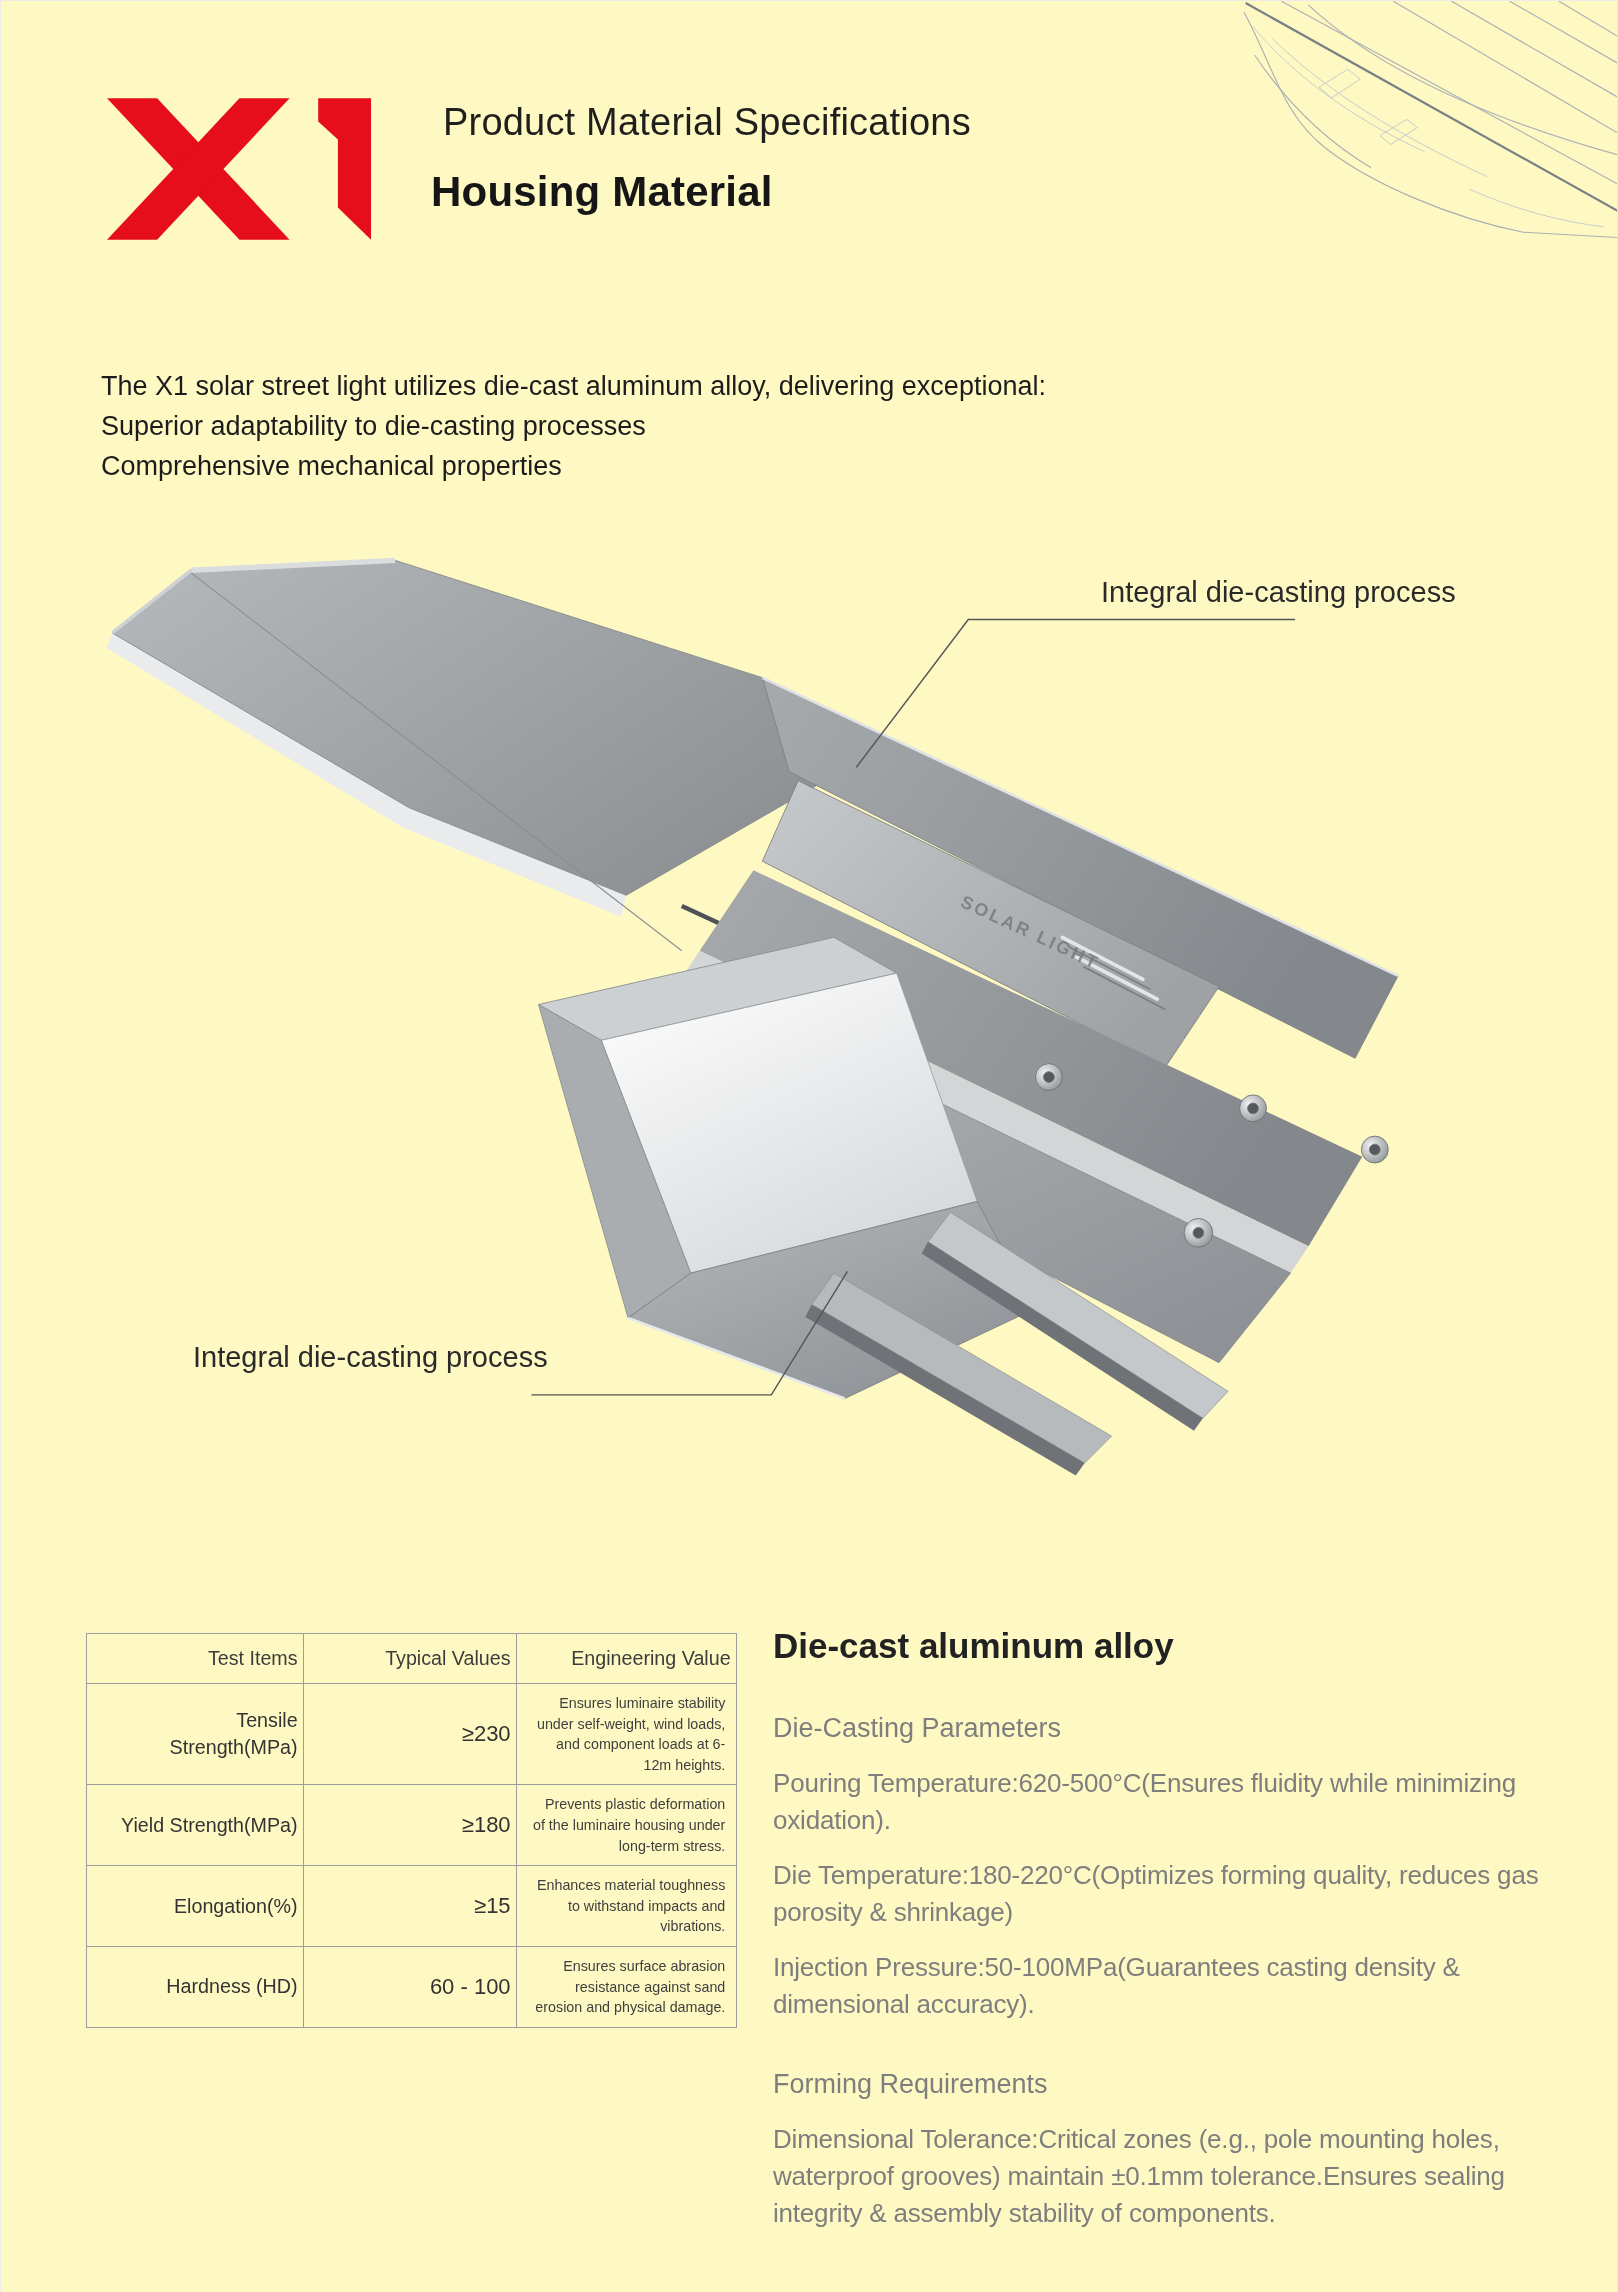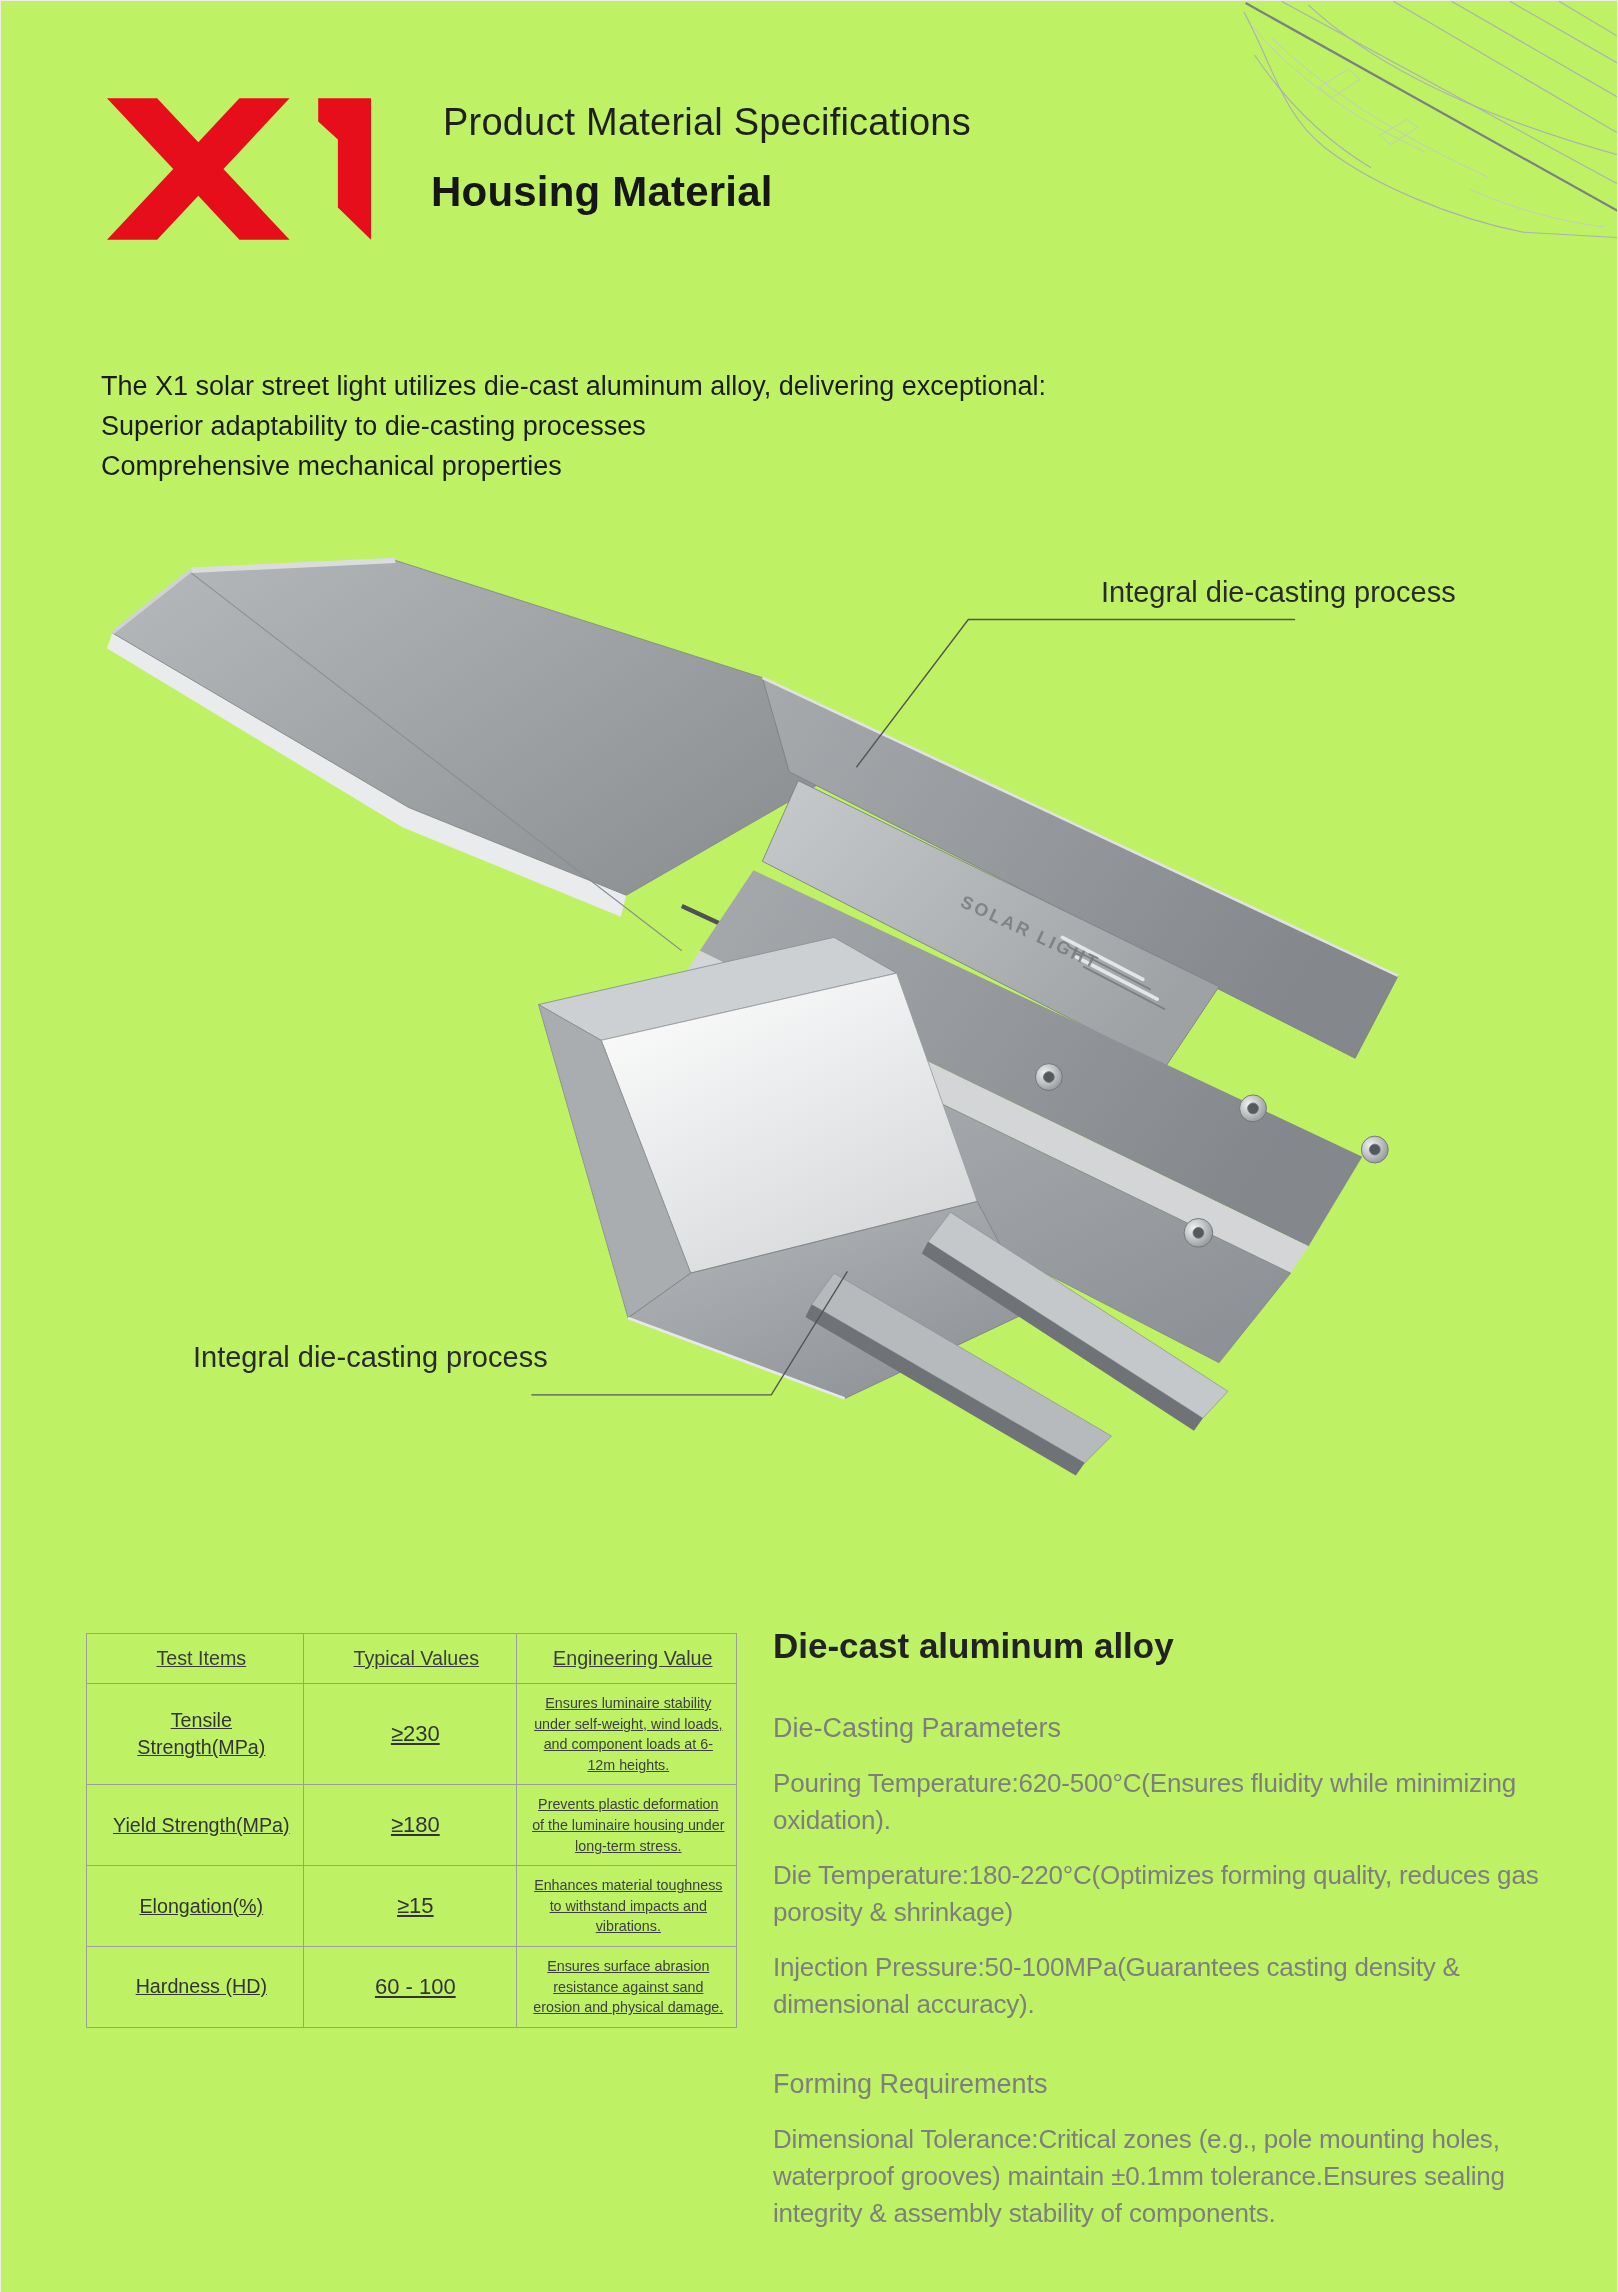--- a/index.html
+++ b/index.html
@@ -1,19 +1,19 @@
 <!DOCTYPE html>
 <html style="font-size:14.3px"><head>
 <meta charset="utf-8">
 <style>
   html,body{margin:0;padding:0;background:#d8d8d4;}
   .page{
     position:relative;
     width:1618px;height:2293px;
-    background:#bef264;
+    background:#fef9c3;
     overflow:hidden;
     font-family:"Liberation Sans","DejaVu Sans",sans-serif;
     border:1.8px solid #edece8;
     box-sizing:border-box;
     margin:0 auto;
   }
   
   .logo{position:absolute;left:106px;top:97px;width:264px;height:142px;}
   .kicker{
     position:absolute;left:442px;top:100px;
@@ -36,23 +36,22 @@
   .callout.bottom{left:192px;top:1340px;}
   
   .spec-table{
     position:absolute;left:85px;top:1632px;width:650px;
     border-collapse:collapse;table-layout:fixed;color:#363636;
   }
   .spec-table col.c1{width:217px;}
   .spec-table col.c2{width:213px;}
   .spec-table col.c3{width:220px;}
   .spec-table th,.spec-table td{
-    border:0.9px solid #9d9d9d;vertical-align:middle;text-align:center;
+    border:0.9px solid #9d9d9d;vertical-align:middle;text-align:right;
     box-sizing:border-box;
-    text-decoration:underline;
   }
   .spec-table th{font-weight:400;font-size:19.7px;padding:0 5.4px 0 18px;height:50px;color:#3c3c3c;}
   td.item{font-size:19.7px;padding:0 5.4px 0 18px;color:#333;line-height:27px;}
   td.value{font-size:22px;padding:0 5.4px 0 16px;color:#333;}
   td.eng{font-size:14.3px;line-height:20.6px;padding:9px 10.7px 9px 14.3px;color:#3f3f3f;}
   tr.r1{height:95px;} tr.r2{height:73px;} tr.r3{height:73px;} tr.r4{height:63px;}
   
   .details{position:absolute;left:772px;top:1623px;width:813px;}
   .details-title{font-size:35px;color:#222;line-height:43px;margin:0 0 0 0;font-weight:700;}
   .section-heading{font-size:27px;color:#7e7e7e;line-height:38px;margin:42px 0 0 0;font-weight:400;}

